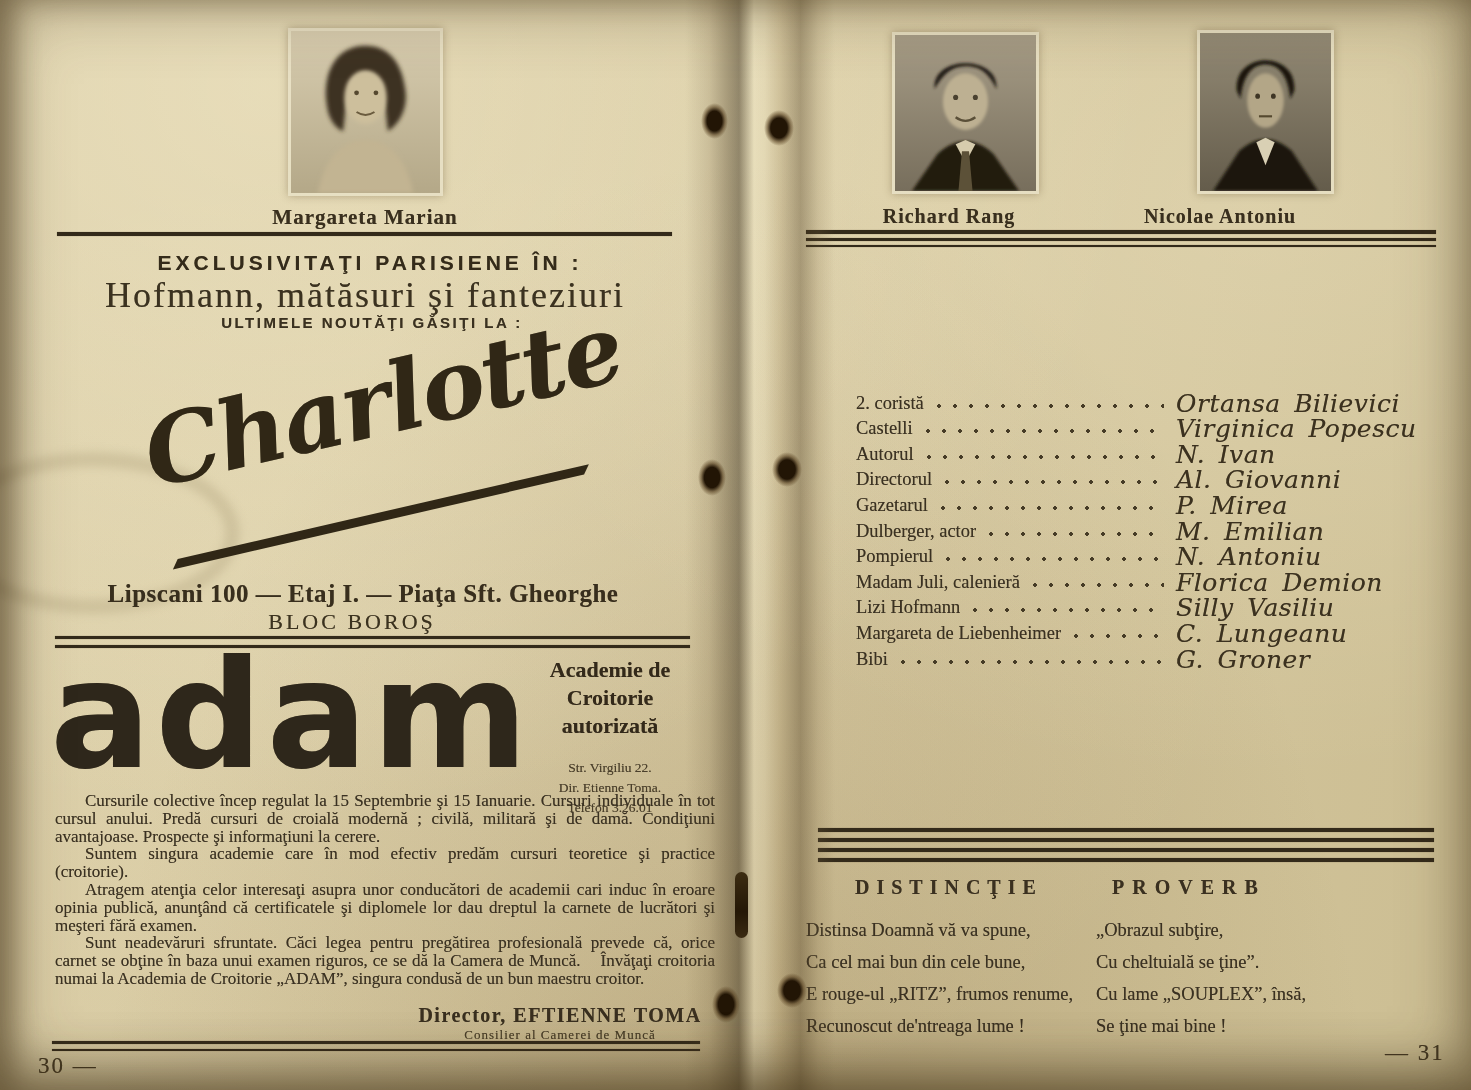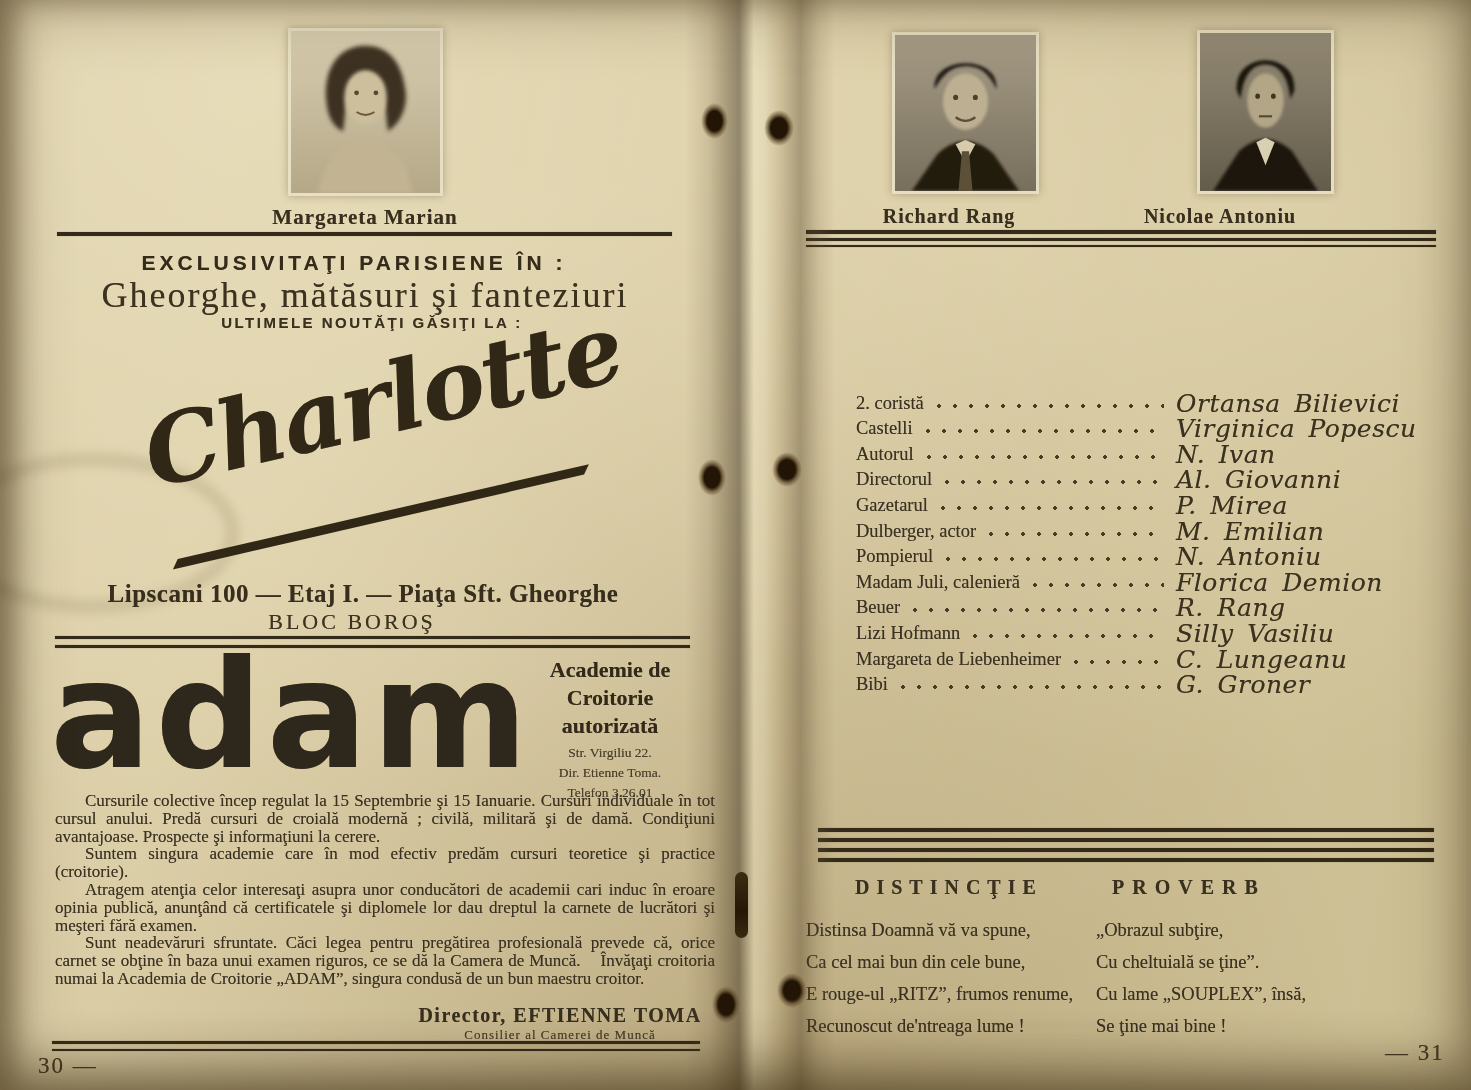--- a/index.html
+++ b/index.html
@@ -28,21 +28,21 @@
   .headline{position:absolute;transform:translateX(-50%);font-size:36px;letter-spacing:2px;color:#3b3220;white-space:nowrap;}
   .subline{position:absolute;transform:translateX(-50%);font-weight:bold;font-size:15px;letter-spacing:2.5px;color:#3a3120;white-space:nowrap;}
   .charlotte{position:absolute;left:150px;top:345px;width:440px;height:205px;transform:rotate(-13deg);}
   .charlotte-text{display:block;text-align:center;font-family:"DejaVu Serif",serif;font-style:italic;font-weight:bold;font-size:95px;line-height:120px;letter-spacing:-2px;color:#302716;}
   .charlotte::after{content:"";position:absolute;left:4px;right:14px;bottom:28px;height:9px;background:#302716;transform:skewX(-38deg);}
   .addr1{position:absolute;transform:translateX(-50%);font-weight:bold;font-size:25px;letter-spacing:.5px;color:#382e1d;white-space:nowrap;}
   .addr2{position:absolute;transform:translateX(-50%);font-size:22px;letter-spacing:3px;color:#3b321f;white-space:nowrap;}
   .adam-logo{position:absolute;left:50px;top:648px;width:470px;font-family:"DejaVu Sans",sans-serif;font-weight:bold;font-size:150px;line-height:135px;letter-spacing:4px;color:#2e271b;}
   .adam-side{position:absolute;left:512px;top:656px;width:196px;text-align:center;}
   .adam-side .t{font-weight:bold;font-size:22px;line-height:28px;color:#33291a;}
-  .adam-side .s{font-size:13.5px;line-height:20px;color:#4a3f2b;margin-top:3px;}
+  .adam-side .s{font-size:13.5px;line-height:20px;color:#4a3f2b;margin-top:18px;}
   .paras{position:absolute;left:55px;top:792px;width:660px;}
   .paras p{margin:0;font-size:17px;line-height:17.8px;text-align:justify;text-indent:30px;color:#3a3122;}
   .sig{position:absolute;left:400px;top:1004px;width:320px;text-align:center;font-weight:bold;font-size:20px;letter-spacing:1.5px;color:#3a3020;}
   .sig-sub{position:absolute;left:400px;top:1027px;width:320px;text-align:center;font-size:13px;letter-spacing:1px;color:#4a3f2a;}
   .pagenum{position:absolute;font-size:23px;color:#433824;letter-spacing:2px;}
   .cast{position:absolute;left:856px;top:390px;width:558px;}
   .cast-row{display:flex;align-items:flex-end;height:25.6px;}
   .cast-row .role{font-size:18.5px;line-height:25px;white-space:nowrap;color:#3a3122;margin-top:8px;}
   .cast-row .leader{flex:1;height:7px;margin:0 12px 6px 12px;
      background-image:radial-gradient(circle at 3px 3px, rgba(62,52,32,.95) 1.7px, rgba(0,0,0,0) 2px);
@@ -95,22 +95,22 @@
         <circle cx="44" cy="42" r="1.6" fill="#55482f"></circle>
           <circle cx="57" cy="42" r="1.6" fill="#55482f"></circle>
         <path d="M44 55 Q50 59 56 55" stroke="#6a5b3e" stroke-width="1.4" fill="none"></path>
         <path filter="url(#bm1)" d="M18 110 C23 84 36 74 50 74 C64 74 77 84 82 110 Z" fill="#c2b492"></path>
       </svg>
     </div>
     <div class="caption" style="left:365px;top:205px;">Margareta Marian</div>
 
     <div class="rule" style="left:57px;top:232px;width:615px;height:4px;"></div>
 
-    <div class="kicker sans" style="left:354px;top:251px;">EXCLUSIVITAŢI PARISIENE ÎN :</div>
-    <div class="headline" style="left:365px;top:274px;">Gheorghe, mătăsuri şi fanteziuri</div>
+    <div class="kicker sans" style="left:370px;top:251px;">EXCLUSIVITAŢI PARISIENE ÎN :</div>
+    <div class="headline" style="left:365px;top:274px;">Hofmann, mătăsuri şi fanteziuri</div>
     <div class="subline sans" style="left:372px;top:314px;">ULTIMELE NOUTĂŢI GĂSIŢI LA :</div>
 
     <div class="charlotte">
       <span class="charlotte-text">Charlotte</span>
     </div>
 
     <div class="addr1" style="left:363px;top:580px;">Lipscani 100 — Etaj I. — Piaţa Sft. Gheorghe</div>
     <div class="addr2" style="left:352px;top:609px;">BLOC BOROŞ</div>
 
     <div class="rule" style="left:55px;top:636px;width:635px;height:3px;"></div>
@@ -231,25 +231,20 @@
         <span class="role">Pompierul</span>
         <span class="leader"></span>
         <span class="actor">N. Antoniu</span>
       </div>
     <div class="cast-row">
         <span class="role">Madam Juli, calenieră</span>
         <span class="leader"></span>
         <span class="actor">Florica Demion</span>
       </div>
     <div class="cast-row">
-        <span class="role">Beuer</span>
-        <span class="leader"></span>
-        <span class="actor">R. Rang</span>
-      </div>
-    <div class="cast-row">
         <span class="role">Lizi Hofmann</span>
         <span class="leader"></span>
         <span class="actor">Silly Vasiliu</span>
       </div>
     <div class="cast-row">
         <span class="role">Margareta de Liebenheimer</span>
         <span class="leader"></span>
         <span class="actor">C. Lungeanu</span>
       </div>
     <div class="cast-row">

